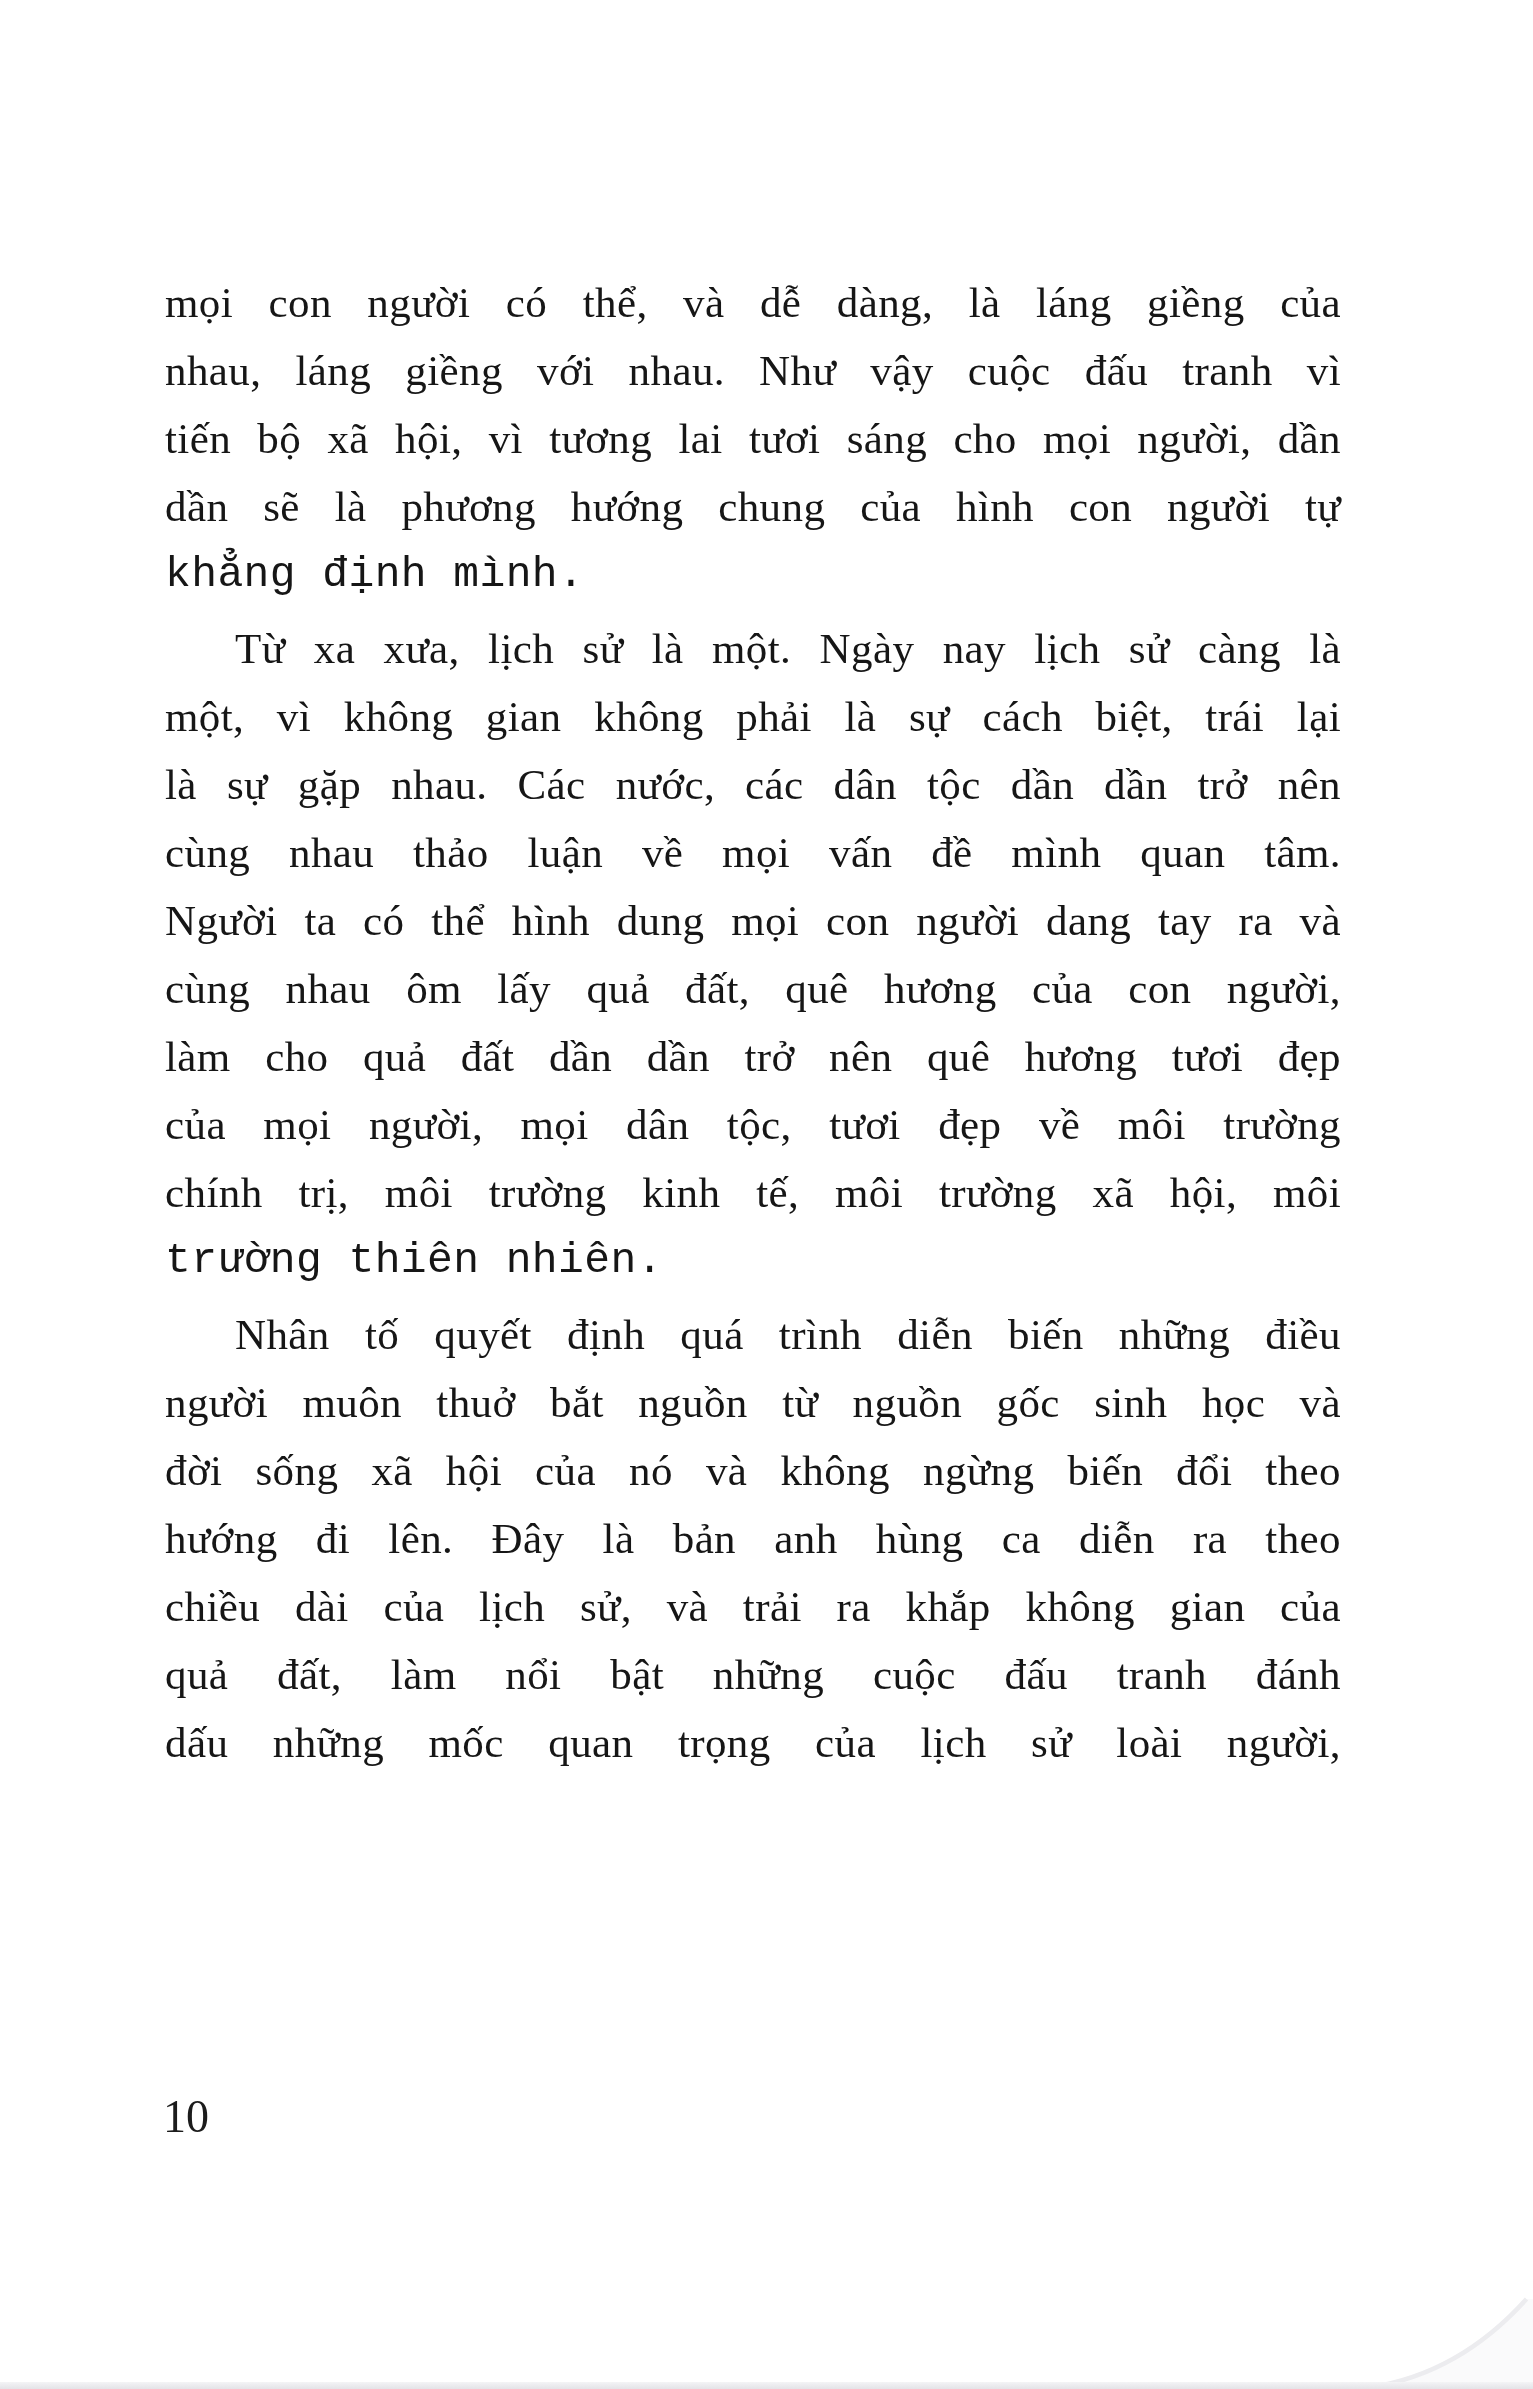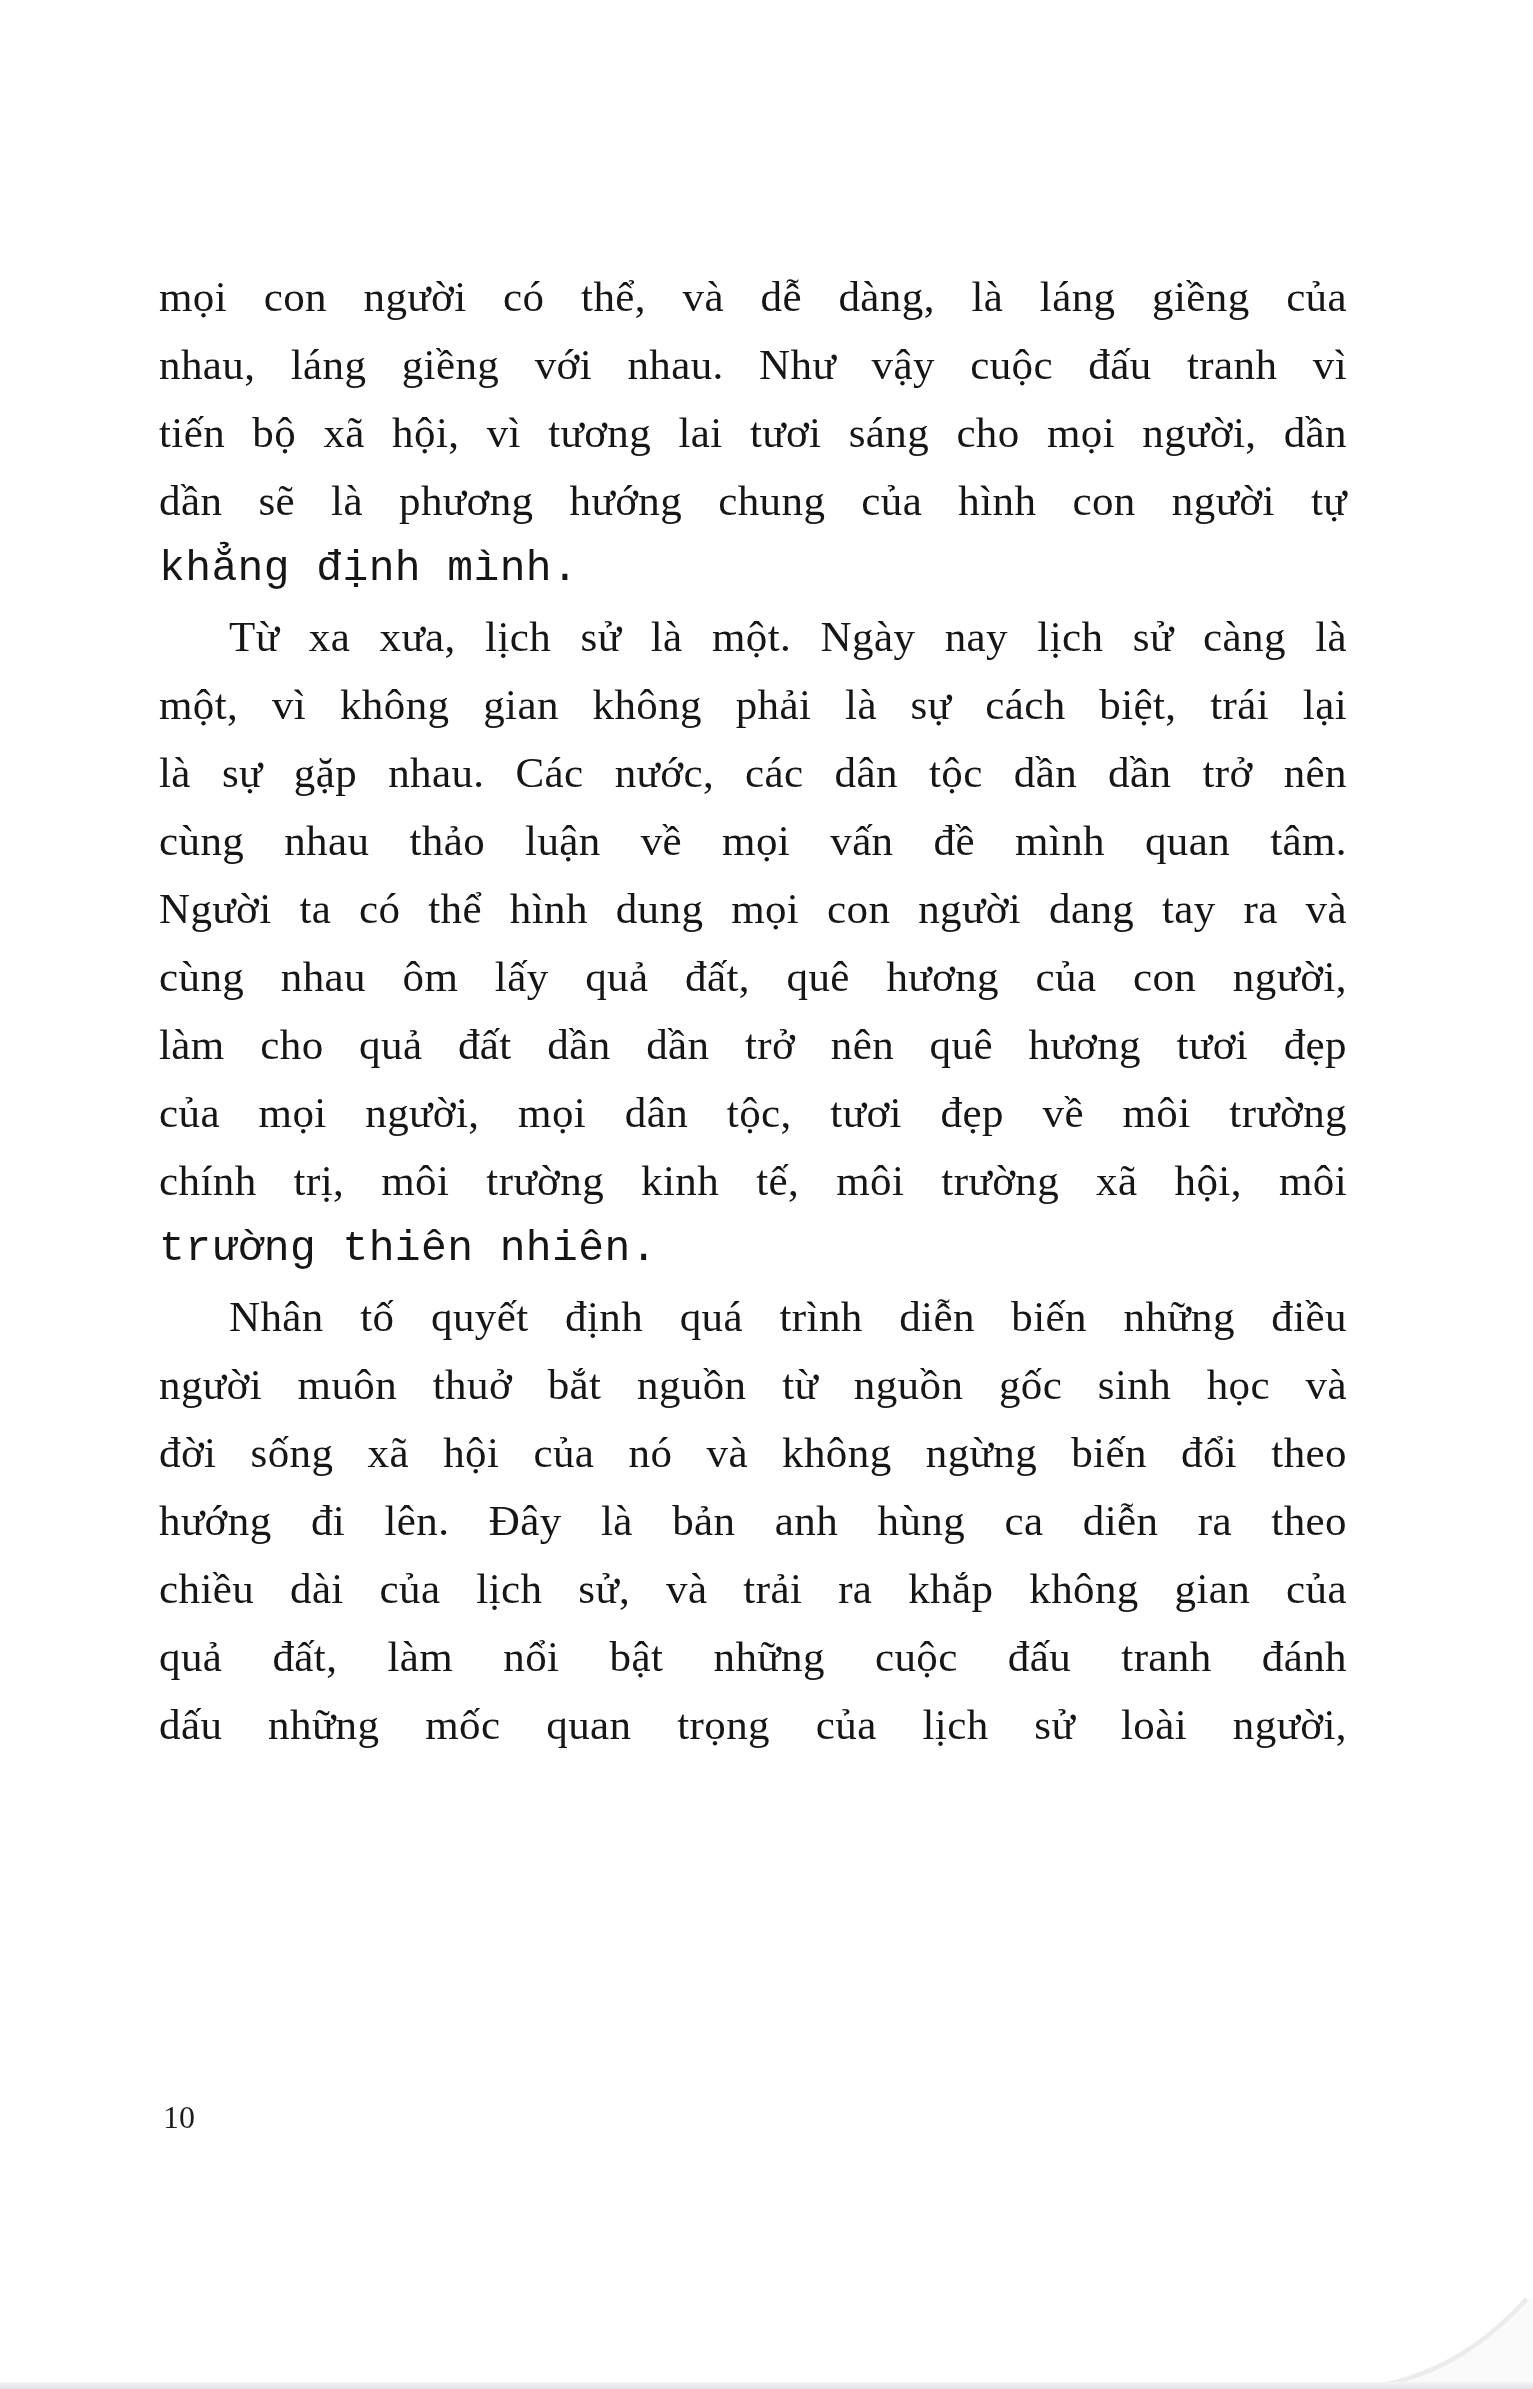--- a/index.html
+++ b/index.html
@@ -16,21 +16,21 @@
     font-family: "Liberation Serif", "DejaVu Serif", serif;
     color: #161616;
   }
   .text-block {
     position: absolute;
     left: 159px;
     top: 263px;
     width: 1188px;
   }
   .paragraph {
-    margin: 0;
+    margin: 6px;
     padding: 0;
   }
   .line {
     font-size: 43px;
     line-height: 68px;
     letter-spacing: 0.4px;
     text-align: justify;
     text-align-last: justify;
     white-space: normal;
   }
@@ -38,21 +38,21 @@
     padding-left: 70px;
   }
   .line.no-justify-last {
     text-align-last: left;
     font-family: Liberation Mono, monospace;
   }
   .page-number {
     position: absolute;
     left: 163px;
     top: 2091px;
-    font-size: 32px;
+    font-size: 46px;
     line-height: 52px;
     color: #1c1c1c;
     text-align: center;
   }
   .page-curl {
     position: absolute;
     right: 0;
     bottom: 0;
     width: 165px;
     height: 120px;

